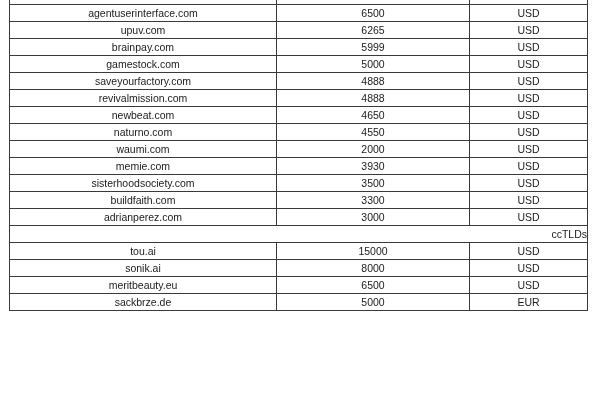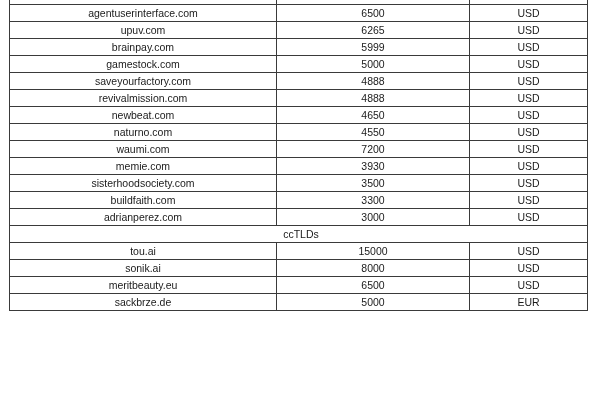--- a/index.html
+++ b/index.html
@@ -3,21 +3,21 @@
 <meta charset="utf-8">
 <style>
   html, body { margin: 0; padding: 0; background: #ffffff; }
   body { width: 600px; height: 420px; overflow: hidden; position: relative; font-family: "Liberation Sans", "DejaVu Sans", sans-serif; color: #1a1a1a; }
   .sheet { position: absolute; left: 9px; top: -13px; width: 578px; }
   table { border-collapse: collapse; width: 578px; table-layout: fixed; }
   td { border: 1px solid #3a3a3a; height: 16px; padding: 0; font-size: 10.5px; line-height: 16px; text-align: center; white-space: nowrap; overflow: hidden; }
   col.c1 { width: 267px; }
   col.c2 { width: 193px; }
   col.c3 { width: 118px; }
-  td.section { text-align: center; padding-left: 5px; }
+  td.section { text-align: right; padding-left: 5px; }
   td.partial { color: transparent; }
 </style>
 </head>
 <body>
 
 <div class="sheet">
 <table>
   <colgroup>
         <col class="c1">
         <col class="c2">
@@ -64,21 +64,21 @@
           <td>4650</td>
           <td>USD</td>
         </tr>
     <tr>
           <td>naturno.com</td>
           <td>4550</td>
           <td>USD</td>
         </tr>
     <tr>
           <td>waumi.com</td>
-          <td>7200</td>
+          <td>2000</td>
           <td>USD</td>
         </tr>
     <tr>
           <td>memie.com</td>
           <td>3930</td>
           <td>USD</td>
         </tr>
     <tr>
           <td>sisterhoodsociety.com</td>
           <td>3500</td>

